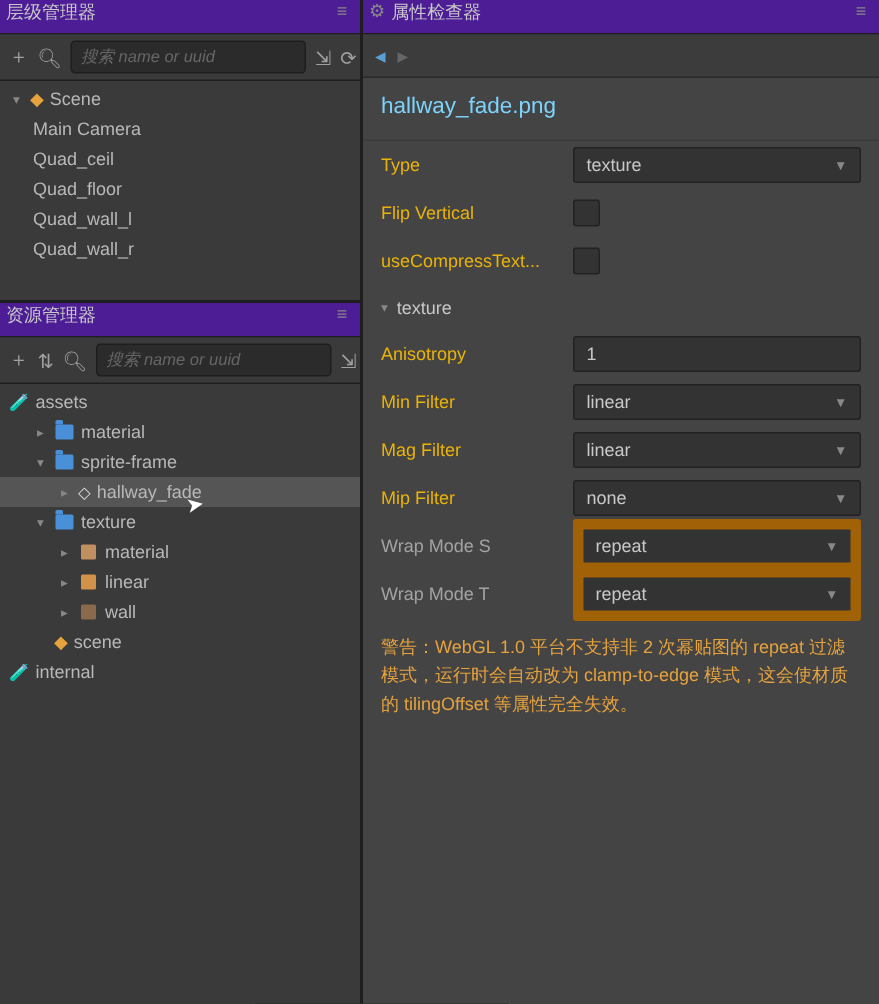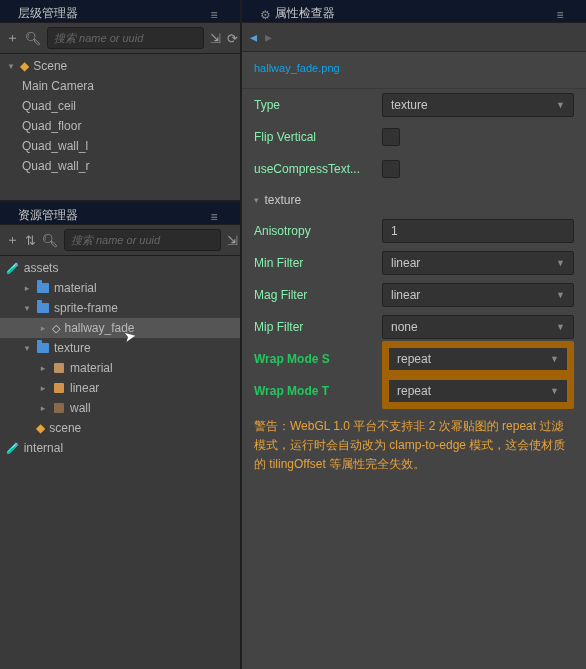--- a/index.html
+++ b/index.html
@@ -1,19 +1,19 @@
 <!DOCTYPE html>
 <html><head>
 <meta charset="utf-8">
 <style>
   html,body{margin:0;padding:0;background:#2b2b2b;font-family:Arial,"Microsoft YaHei",sans-serif;font-size:12px;color:#b8b8b8;width:586px;height:669px;overflow:hidden}
   .app{display:flex;width:586px;height:669px}
   .left{width:240px;display:flex;flex-direction:column;border-right:2px solid #1e1e1e}
   .right{flex:1;display:flex;flex-direction:column;background:#3c3c3c}
-  .panel-header{background:#0f172a;height:22px;display:flex;align-items:flex-end;padding:0 18px;border-bottom:1px solid #1e1e1e;color:#c8c8c8}
+  .panel-header{background:#4c1d95;height:22px;display:flex;align-items:flex-start;padding:0 4px;border-bottom:1px solid #1e1e1e;color:#c8c8c8}
   .panel-header .title{flex:1;font-size:12px}
   .panel-header .bars{width:16px;text-align:center;color:#888;cursor:pointer}
   .toolbar{background:#3a3a3a;height:30px;display:flex;align-items:center;padding:0 6px;gap:6px;border-bottom:1px solid #1e1e1e}
   .icon-btn{color:#a0a0a0;cursor:pointer;font-size:13px;display:inline-flex;align-items:center;justify-content:center;width:16px;height:16px}
   .search{flex:1;background:#2b2b2b;border:1px solid #1e1e1e;border-radius:3px;height:20px;color:#b8b8b8;padding:0 6px;font-size:11px;font-style:italic}
   .search::placeholder{color:#666;font-style:italic}
   .tree{flex:1;background:#3a3a3a;overflow:auto;padding-top:2px}
   .row{height:20px;display:flex;align-items:center;padding-left:6px;gap:4px;cursor:pointer;color:#b8b8b8;white-space:nowrap}
   .row.selected{background:#555}
   .row .arrow{width:10px;display:inline-block;text-align:center;color:#888;font-size:9px}
@@ -23,24 +23,24 @@
   .folder{width:12px;height:10px;background:#4a90d9;border-radius:1px;display:inline-block;position:relative}
   .folder::before{content:"";position:absolute;top:-3px;left:0;width:5px;height:3px;background:#4a90d9;border-radius:1px 1px 0 0}
   .sq{width:10px;height:10px;display:inline-block;border-radius:1px}
   .fire{color:#e6a23c;font-size:12px}
   .diamond{color:#d8d8d8;font-size:11px}
   .flask{color:#d8d8d8;font-size:11px}
   .insp-toolbar{background:#3c3c3c;height:28px;display:flex;align-items:center;padding:0 8px;gap:8px;border-bottom:1px solid #2a2a2a}
   .insp-nav{color:#5a9fd4;cursor:pointer;font-size:14px}
   .insp-nav.dim{color:#666}
   .insp-body{flex:1;background:#444;overflow:auto;padding-bottom:2px}
-  .asset-name{padding:10px 12px 14px;color:#0ea5e9;font-size:11px;border-bottom:1px solid #3a3a3a}
+  .asset-name{padding:10px 12px 14px;color:#7dd3fc;font-size:15px;border-bottom:1px solid #3a3a3a}
   .prop-row{display:flex;align-items:center;height:32px;padding:0 12px;gap:8px}
-  .prop-row.hl .lbl{color:#22c55e;font-weight:bold}
-  .lbl{width:120px;color:#86efac;font-size:12px;white-space:nowrap;overflow:hidden;text-overflow:ellipsis}
+  .prop-row.hl .lbl{color:#a3a3a3;font-weight:normal}
+  .lbl{width:120px;color:#eab308;font-size:12px;white-space:nowrap;overflow:hidden;text-overflow:ellipsis}
   .ctrl{flex:1;display:flex}
   .select{flex:1;background:#333;border:1px solid #222;border-radius:2px;height:22px;display:flex;align-items:center;padding:0 8px;color:#c8c8c8;position:relative;cursor:pointer;font-size:12px}
   .select.hl{border:7px solid #a16207}
   .select .caret{position:absolute;right:8px;color:#888;font-size:9px}
   .checkbox{width:16px;height:16px;background:#333;border:1px solid #222;border-radius:2px;cursor:pointer}
   .numfield{flex:1;background:#333;border:1px solid #222;border-radius:2px;height:22px;color:#c8c8c8;padding:0 8px;font-size:12px}
   .section{display:flex;align-items:center;padding:8px 12px;gap:6px;color:#c8c8c8;cursor:pointer}
   .section .arrow{font-size:9px;color:#888}
   .warning{padding:10px 12px;color:#e6a23c;font-size:12px;line-height:1.6}
   .gear{display:inline-block;font-size:12px;color:#888;margin-right:4px}

